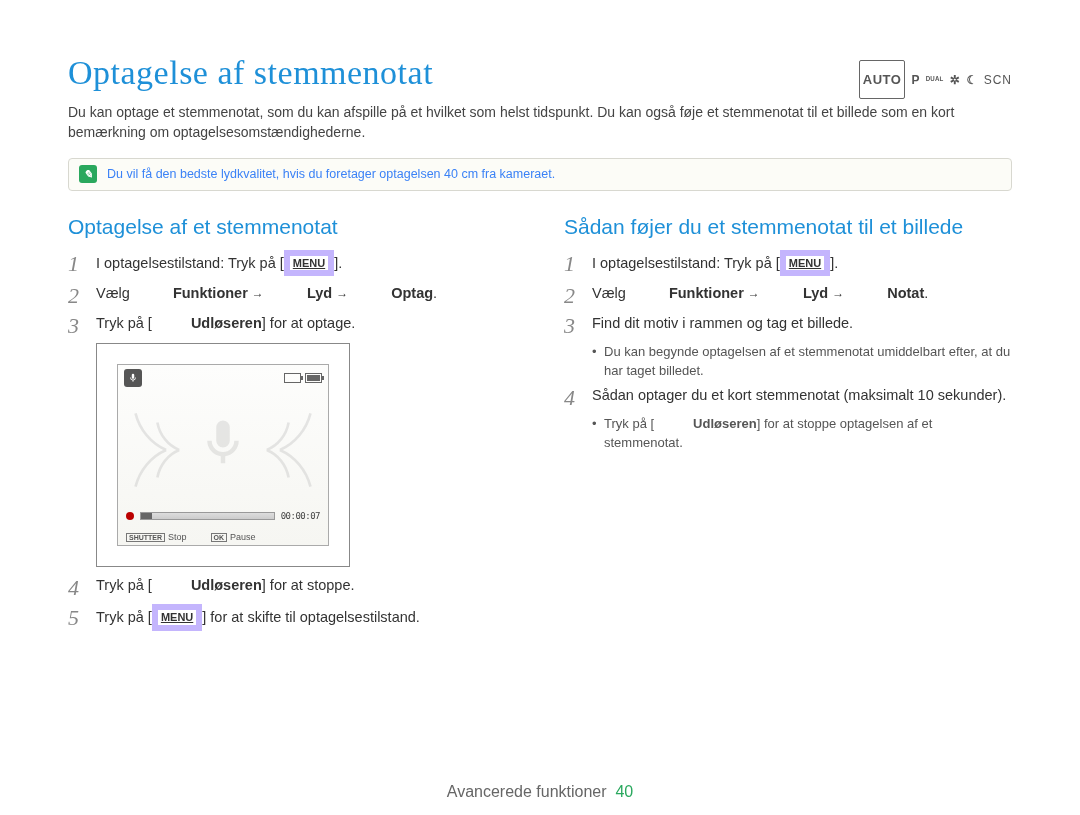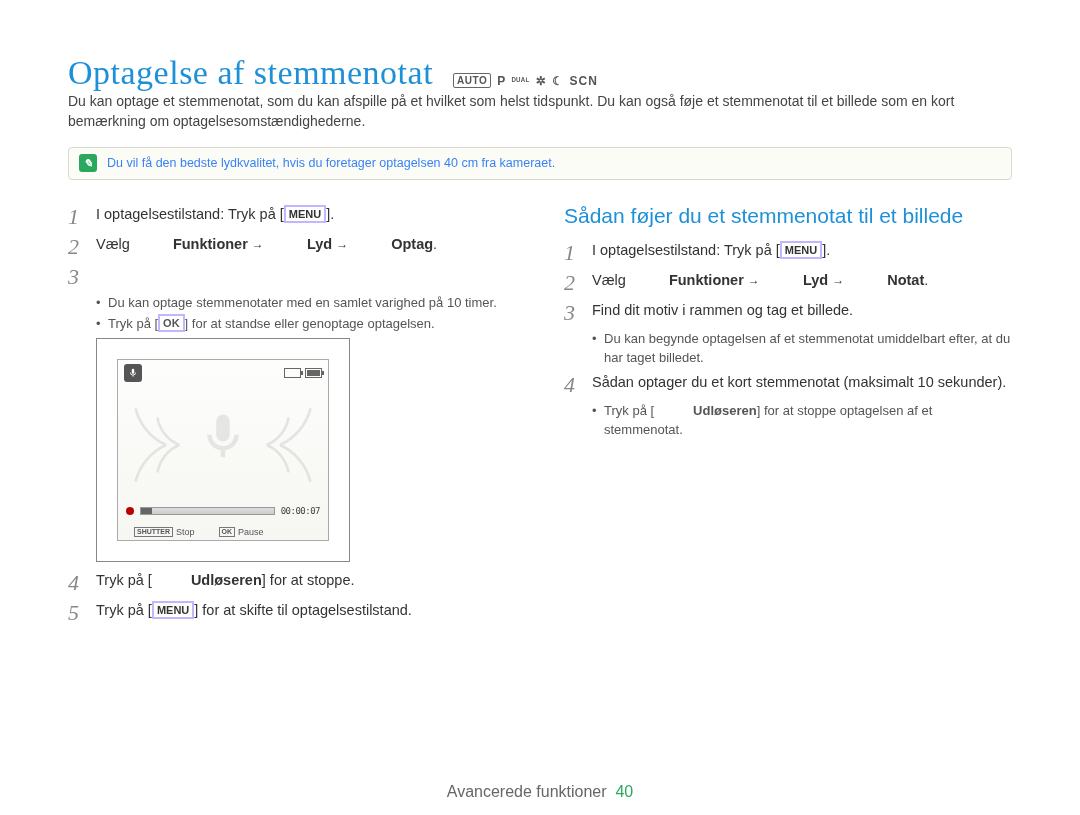--- a/index.html
+++ b/index.html
@@ -5,36 +5,36 @@
   * { box-sizing: border-box; margin: 0; padding: 0; }
   body {
     width: 1080px;
     height: 815px;
     background: #fff;
     font-family: Arial, Helvetica, sans-serif;
     color: #333;
     position: relative;
     padding: 54px 68px 0 68px;
   }
-  .title-row { display: flex; align-items: baseline; gap: 20px; }
+  .title-row { display: flex; align-items: baseline; gap: 12px; justify-content: space-between; }
   .page-title { font-size: 34px; font-weight: 400; color: #1e90d8; font-family: Georgia, 'Times New Roman', serif; letter-spacing: 0.5px; }
   .mode-icons { display: flex; gap: 6px; align-items: center; padding-bottom: 4px; }
-  .mode-icons span { font-size: 10px; font-weight: bold; color: #555; border: 1px solid #666; padding: 1px 3px; border-radius: 2px; letter-spacing: 0.5px; }
+  .mode-icons span { font-size: 13px; font-weight: bold; color: #555; border: 1px solid #666; padding: 11px 3px; border-radius: 2px; letter-spacing: 0.5px; }
   .mode-icons .noborder { border: none; padding: 0; font-size: 12px; }
   .intro { font-size: 14px; line-height: 1.4; color: #444; margin-top: 0; }
   .note-box { margin-top: 16px; border: 1px solid #d8d8d0; background: #fcfcf7; border-radius: 4px; padding: 6px 10px 7px 10px; display: flex; align-items: center; gap: 10px; }
   .note-icon { width: 18px; height: 18px; border-radius: 3px; background: #2aa85e; display: flex; align-items: center; justify-content: center; color: #fff; font-size: 11px; font-style: italic; font-family: Georgia, serif; font-weight: bold; }
   .note-text { font-size: 12.5px; color: #3b82f6; }
   .columns { display: flex; gap: 48px; margin-top: 24px; }
   .col { flex: 1; }
   .section-title { font-size: 21px; color: #1e90d8; font-weight: 400; margin-bottom: 12px; }
   .step { display: flex; align-items: flex-start; gap: 10px; margin-bottom: 6px; }
   .step-num { font-size: 22px; font-style: italic; color: #888; font-family: Georgia, 'Times New Roman', serif; min-width: 18px; line-height: 1; padding-top: 2px; }
   .step-body { font-size: 14.5px; color: #333; line-height: 1.45; }
-  .boxed { border: 2px solid #c4b5fd; padding: 0 3px; font-size: 11px; font-weight: bold; display: inline-block; line-height: 1.3; position: relative; top: -1px; }
+  .boxed { border: 6px solid #c4b5fd; padding: 0 3px; font-size: 11px; font-weight: bold; display: inline-block; line-height: 1.3; position: relative; top: -1px; text-decoration: underline; }
   .bold { font-weight: bold; margin-left: 39px; }
   .arrow { font-size: 12px; position: relative; top: -1px; }
   .bullets { list-style: none; margin: 2px 0 4px 28px; }
   .bullets li { font-size: 13px; color: #555; line-height: 1.45; padding-left: 12px; position: relative; margin-bottom: 2px; }
   .bullets li::before { content: "•"; position: absolute; left: 0; top: 0; }
   
   .lcd { width: 254px; height: 224px; margin: 4px 16px 8px 28px; border: 1px solid #888; padding: 20px; }
   .lcd-inner { width: 100%; height: 100%; border: 1px solid #aaa; background: linear-gradient(#fdfdfc, #f6f6f2); position: relative; }
   .lcd-top { position: absolute; top: 4px; left: 6px; right: 6px; display: flex; justify-content: space-between; align-items: center; }
   .mic-badge { width: 18px; height: 18px; background: #555; border-radius: 3px; display: flex; align-items: center; justify-content: center; }
@@ -45,75 +45,73 @@
   .batt.full::before { content: ""; position: absolute; inset: 1px; background: #666; }
   .mic-center { position: absolute; left: 50%; top: 44%; transform: translate(-50%, -50%); opacity: 0.18; }
   .mic-center svg { width: 54px; height: 54px; fill: #888; }
   .arcs { position: absolute; left: 0; right: 0; top: 30px; bottom: 40px; pointer-events: none; }
   .arcs svg { width: 100%; height: 100%; }
   .bar-row { position: absolute; bottom: 22px; left: 8px; right: 8px; height: 14px; display: flex; align-items: center; gap: 6px; }
   .prog { flex: 1; height: 8px; background: linear-gradient(#ddd, #ccc); border: 1px solid #999; position: relative; }
   .prog::before { content: ""; position: absolute; left: 0; top: 0; bottom: 0; width: 8%; background: #666; }
   .dot { width: 8px; height: 8px; background: #b00; border-radius: 50%; }
   .timer { font-size: 9px; font-family: monospace; color: #444; letter-spacing: -0.5px; }
-  .lcd-bottom { position: absolute; bottom: 3px; left: 16px; right: 8px; display: flex; gap: 24px; font-size: 9px; color: #555; }
+  .lcd-bottom { position: absolute; bottom: 3px; left: 8px; right: 8px; display: flex; gap: 24px; font-size: 9px; color: #555; }
   .lcd-bottom .lbl { display: flex; align-items: center; gap: 3px; }
   .lcd-bottom .tag { font-size: 7px; font-weight: bold; border: 1px solid #777; padding: 0 2px; line-height: 1.1; }
   .footer { position: absolute; bottom: 14px; left: 0; right: 0; text-align: center; font-size: 16px; color: #666; }
   .footer .pnum { color: #2aa85e; }
 </style>
 </head>
 <body>
 
 <div class="title-row">
   <h1 class="page-title">Optagelse af stemmenotat</h1>
   <div class="mode-icons">
     <span>AUTO</span>
     <span class="noborder">P</span>
     <span class="noborder" style="font-size:9px;">ᴰᵁᴬᴸ</span>
     <span class="noborder">✲</span>
     <span class="noborder">☾</span>
-    <span class="noborder" style="font-weight:bold;letter-spacing:1px;">SCN</span>
+    <span class="noborder" style="font-weight:normal;letter-spacing:1px;">SCN</span>
   </div>
 </div>
 
 <p class="intro">Du kan optage et stemmenotat, som du kan afspille på et hvilket som helst tidspunkt. Du kan også føje et stemmenotat til et billede som en kort bemærkning om optagelsesomstændighederne.</p>
 
 <div class="note-box">
   <div class="note-icon">✎</div>
   <div class="note-text">Du vil få den bedste lydkvalitet, hvis du foretager optagelsen 40 cm fra kameraet.</div>
 </div>
 
 <div class="columns">
 
   <div class="col">
+    <h2 class="section-title">Optagelse af et stemmenotat</h2>
 
     <div class="step">
       <div class="step-num">1</div>
       <div class="step-body">
         <span>I optagelsestilstand: Tryk på [</span><span class="boxed">MENU</span><span>].</span>
       </div>
     </div>
 
     <div class="step">
       <div class="step-num">2</div>
       <div class="step-body">
         <span>Vælg </span><span class="bold">Funktioner</span> <span class="arrow">→</span> <span class="bold">Lyd</span> <span class="arrow">→</span> <span class="bold">Optag</span><span>.</span>
       </div>
     </div>
 
     <div class="step">
       <div class="step-num">3</div>
-    </div>
-    <ul class="bullets">
-      <li>Du kan optage stemmenotater med en samlet varighed på 10 timer.</li>
-      <li>
-        <span>Tryk på [</span><span class="boxed">OK</span><span>] for at standse eller genoptage optagelsen.</span>
-      </li>
-    </ul>
+      <div class="step-body">
+        <span>Tryk på [</span><span class="bold">Udløseren</span><span>] for at optage.</span>
+      </div>
+    </div>
 
     <div class="lcd">
       <div class="lcd-inner">
         <div class="lcd-top">
           <div class="mic-badge">
             <svg viewBox="0 0 24 24">
                 <path d="M12 14a3 3 0 003-3V5a3 3 0 10-6 0v6a3 3 0 003 3zm5-3a5 5 0 01-10 0H5a7 7 0 006 6.9V21h2v-3.1A7 7 0 0019 11h-2z"></path>
               </svg>
           </div>
           <div class="batt-row">

